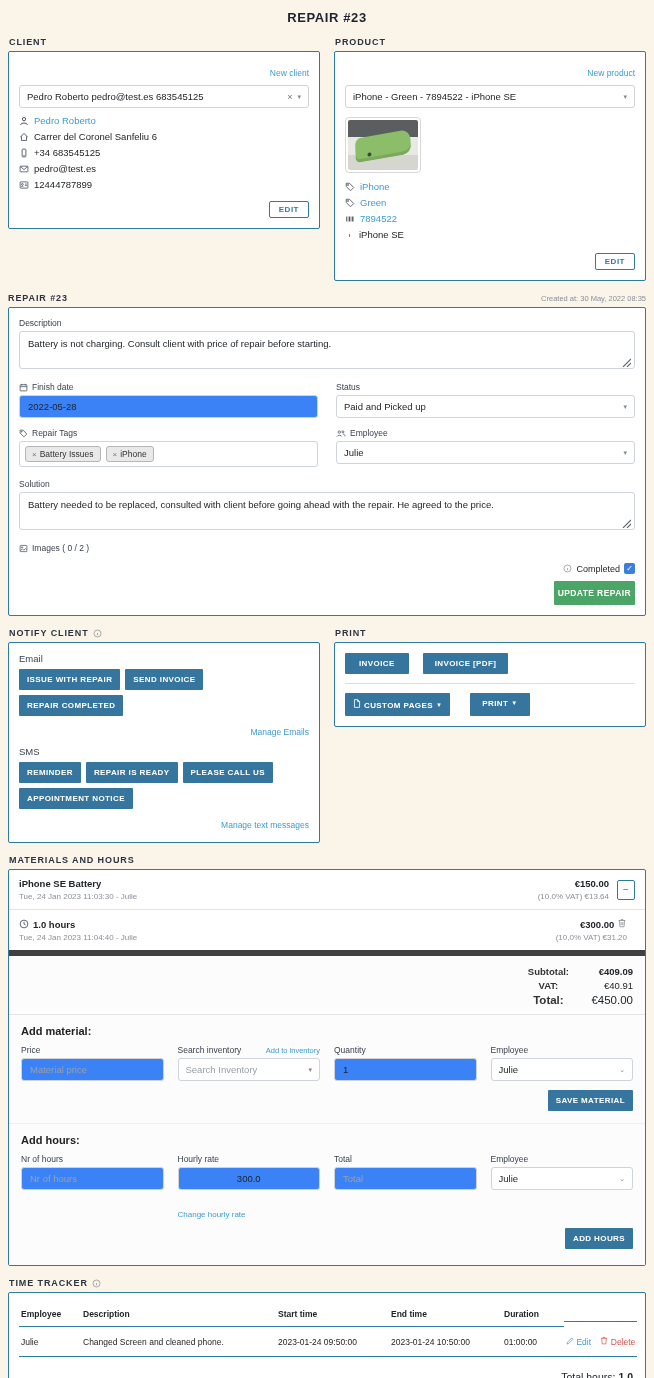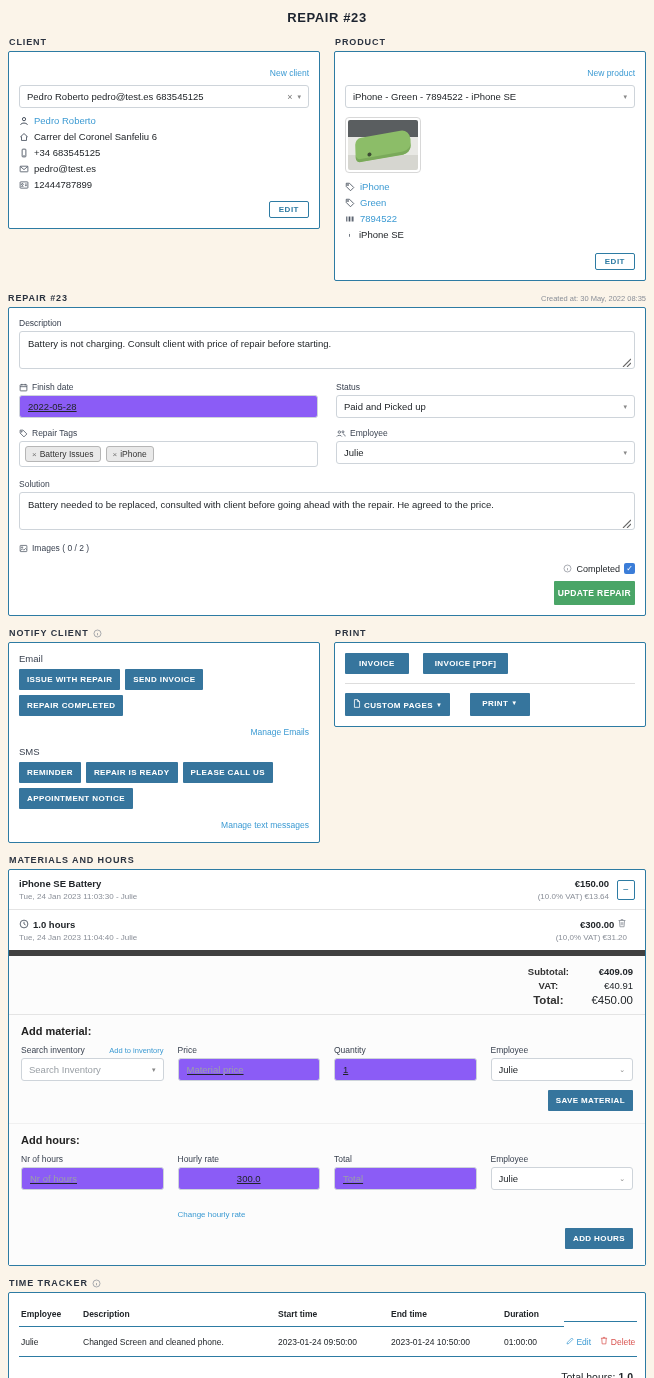--- a/index.html
+++ b/index.html
@@ -42,21 +42,21 @@
 
   .sec-head { display:flex; align-items:flex-end; justify-content:space-between; margin-bottom:4px; }
   .created-at { font-size:7.5px; color:#8a8f98; }
 
   .field-label { display:flex; align-items:center; gap:4px; font-size:8.5px; color:#3a4250; margin-bottom:3px; }
   .ta-wrap { position:relative; }
   textarea { width:100%; border:1px solid #ced4da; border-radius:3px; font-size:9.5px; padding:6px 8px 10px; resize:none; height:38px; font-family:"Liberation Sans",sans-serif; color:#212529; }
   .grip { position:absolute; right:4px; bottom:6px; pointer-events:none; }
 
   .grid-2f { display:grid; grid-template-columns:1fr 1fr; gap:10px 18px; margin-top:9px; }
-  input.text { width:100%; border:1px solid #ced4da; border-radius:3px; padding:5px 8px; font-size:9.5px; font-family:"Liberation Sans",sans-serif; color:#212529; background:#8b5cf6;text-decoration:underline; }
+  input.text { width:100%; border:1px solid #ced4da; border-radius:3px; padding:5px 8px; font-size:9.5px; font-family:"Liberation Sans",sans-serif; color:#212529; background:#3b82f6; }
   input.text::placeholder { color:#9aa0a6; }
 
   .tags-box { border:1px solid #ced4da; border-radius:3px; padding:4px 5px; display:flex; gap:5px; min-height:24px; align-items:center; }
   .tag-pill { display:inline-flex; align-items:center; gap:3px; background:#e9e9e9; border:1px solid #b6b6b6; border-radius:3px; padding:2px 6px; font-size:8.5px; color:#333; }
   .tag-x { color:#777; font-size:8px; cursor:pointer; }
 
   .file-row { display:flex; border:1px solid #ced4da; border-radius:3px; overflow:hidden; margin-top:2px; }
   .file-btn { background:#efefef; border-right:1px solid #ced4da; padding:5px 9px; font-size:9px; color:#222; cursor:pointer; white-space:nowrap; }
   .file-text { padding:5px 9px; font-size:9px; color:#333; }
 
@@ -458,33 +458,33 @@
           <span class="tl big">Total:</span>
           <span class="tv big">€450.00</span>
         </div>
       </div>
 
       <div class="form-zone">
         <div class="form-title">Add material:</div>
         <div class="form-grid">
           <div>
             <div class="fg-label-row">
+                <span class="fg-label">Price</span>
+              </div>
+            <input class="text" placeholder="Material price" style="">
+          </div>
+          <div>
+            <div class="fg-label-row">
               <span class="fg-label">Search inventory</span>
               <span class="link" style="font-size:7.5px;">Add to inventory</span>
             </div>
             <div class="selectbox">
               <span class="val placeholder">Search Inventory</span>
               <span class="caret">▾</span>
             </div>
-          </div>
-          <div>
-            <div class="fg-label-row">
-                <span class="fg-label">Price</span>
-              </div>
-            <input class="text" placeholder="Material price" style="">
           </div>
           <div>
             <div class="fg-label-row">
                 <span class="fg-label">Quantity</span>
               </div>
             <input class="text" value="1" style="">
           </div>
           <div>
             <div class="fg-label-row">
                 <span class="fg-label">Employee</span>

